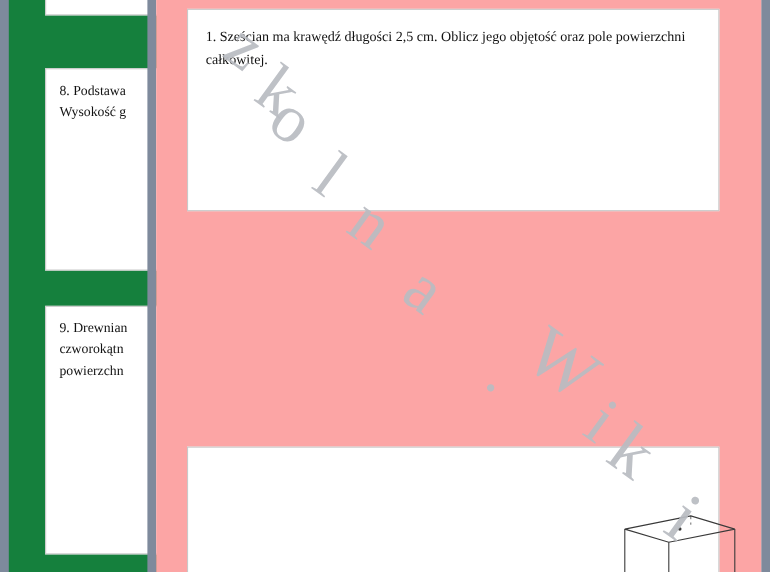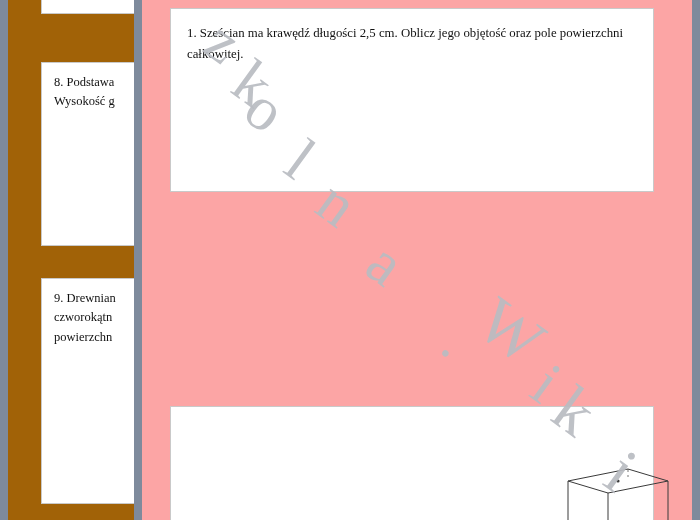--- a/index.html
+++ b/index.html
@@ -15,21 +15,21 @@
     position: relative;
   }
 
   
   .left-pane {
     position: absolute;
     left: 0;
     top: 0;
     width: 134px;
     height: 520px;
-    background: #a16207;
+    background: #15803d;
     overflow: hidden;
     padding-left: 36px;
   }
   .left-gutter {
     position: absolute;
     left: 0;
     top: 0;
     width: 8px;
     height: 520px;
     background: #7e8a9c;

